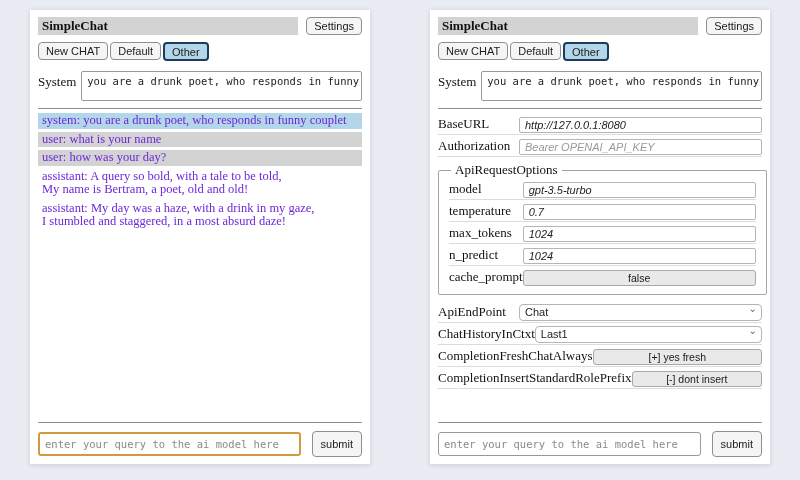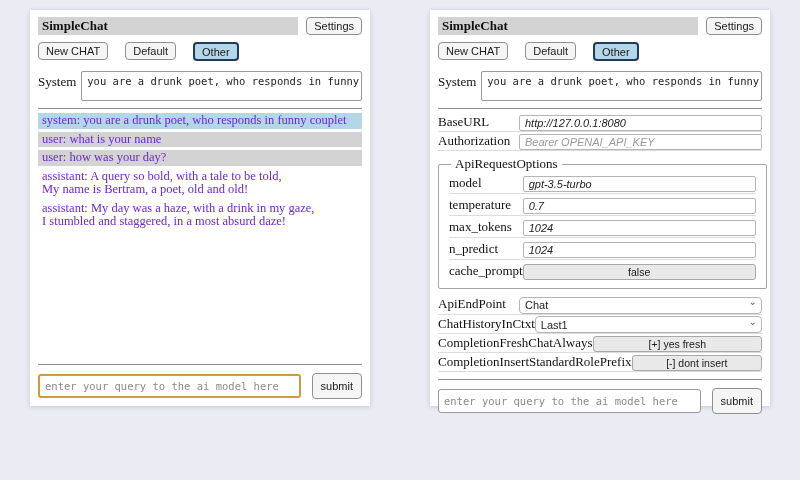--- a/index.html
+++ b/index.html
@@ -7,21 +7,21 @@
   body {
     background: #e9ecf3;
     font-family: "Liberation Serif", serif;
     position: relative;
     overflow: hidden;
   }
   .panel {
     position: absolute;
     top: 10px;
     width: 340px;
-    height: 396px;
+    height: 454px;
     background: #ffffff;
     box-shadow: 0 1px 5px rgba(40,50,70,0.18);
     padding: 7px 8px;
     display: flex;
     flex-direction: column;
   }
   .panel.left  { left: 30px; }
   .panel.right { left: 430px; }
 
   
@@ -40,21 +40,21 @@
     font-size: 11px;
     color: #1a1a1a;
     background: #f5f5f5;
     border: 1px solid #8f8f8f;
     border-radius: 4px;
     padding: 1px 7px;
     height: 18px;
     line-height: 14px;
     cursor: pointer;
   }
-  .toolbar { margin-top: 7px; display: flex; gap: 17px; }
+  .toolbar { margin-top: 7px; display: flex; gap: 2px; }
   .toolbar button.selected {
     background: #b3d7e8;
     border: 2px solid #1d3a5f;
     height: 19px;
   }
 
   
   .system-row { margin-top: 10px; display: flex; align-items: flex-start; gap: 5px; }
   .system-label { font-size: 13px; color: #111; padding-top: 3px; }
   .system-input {

